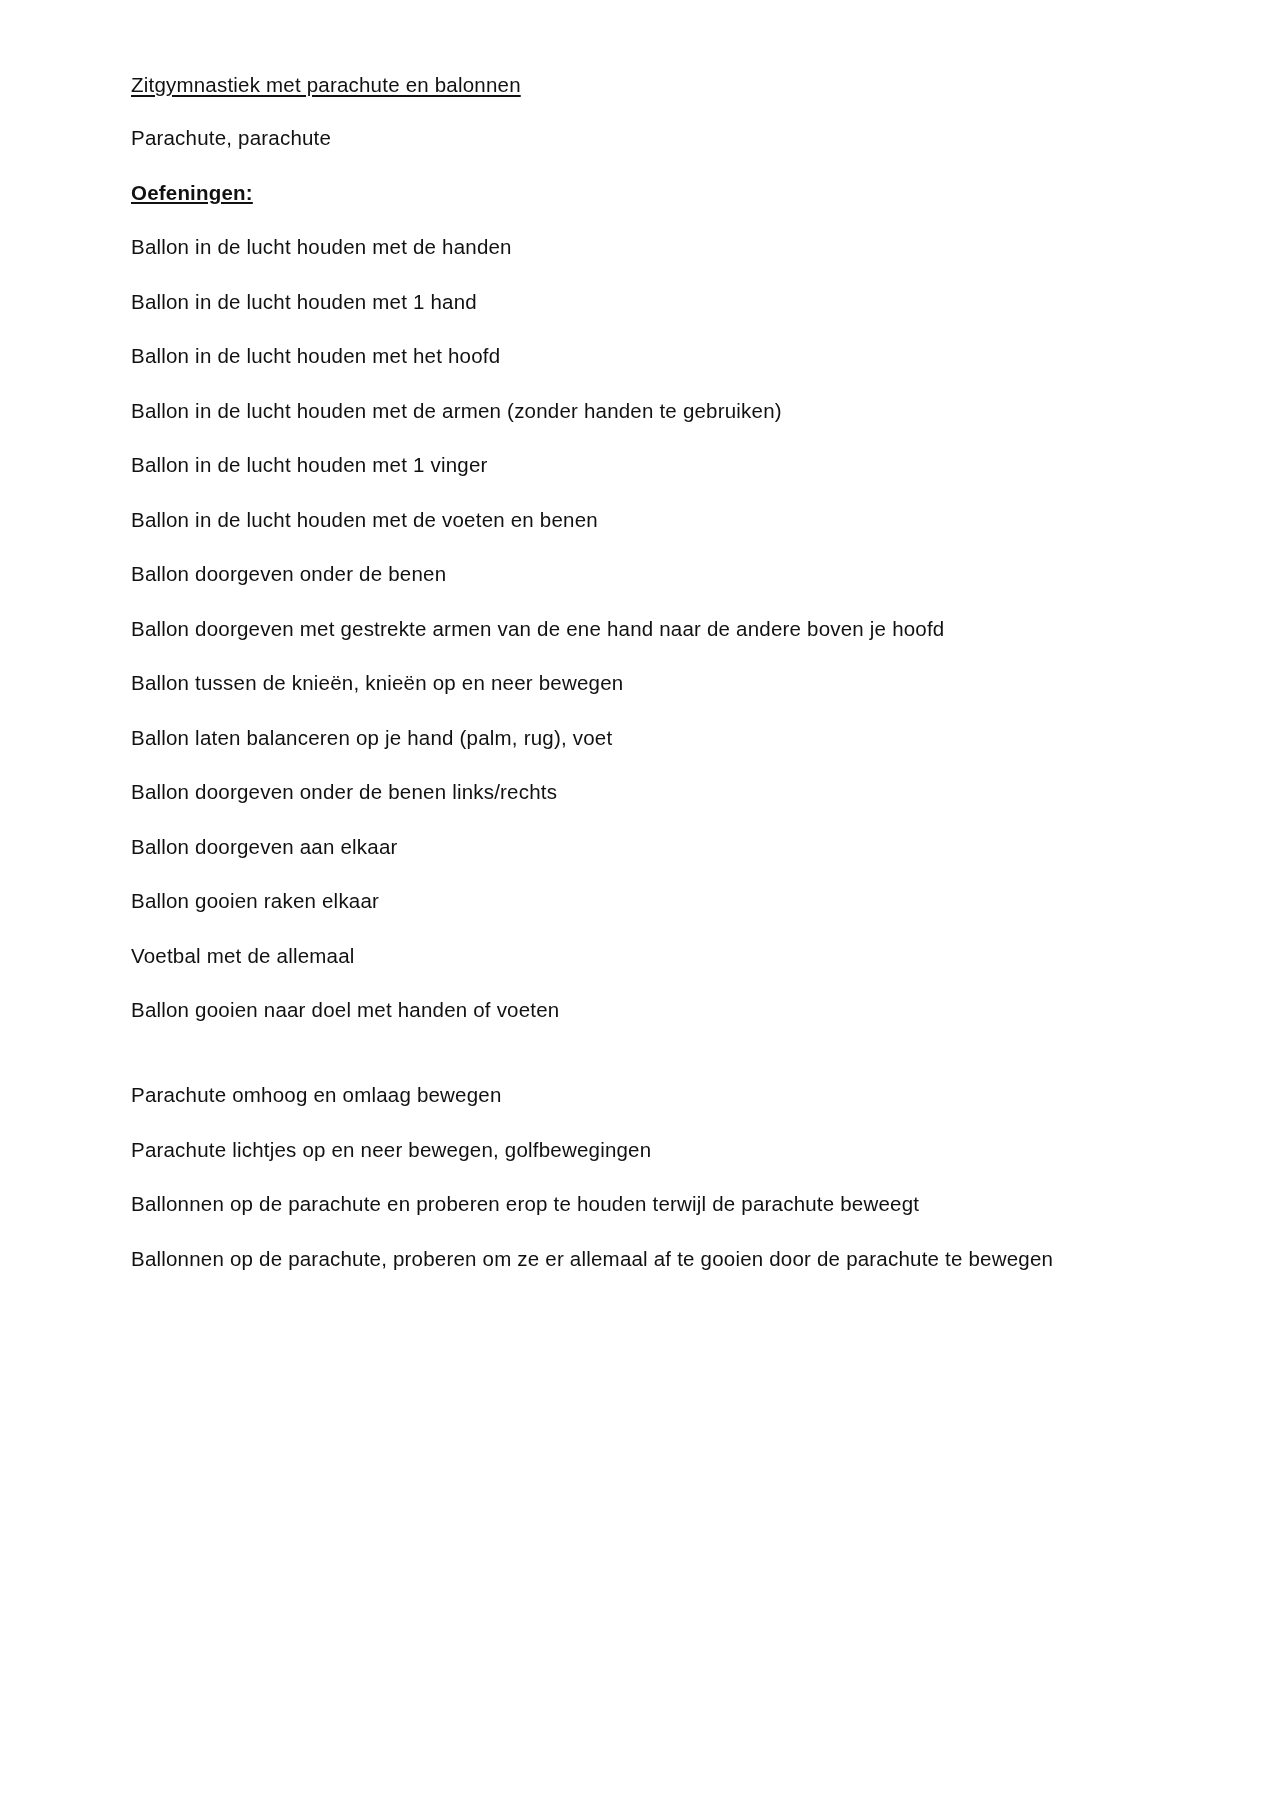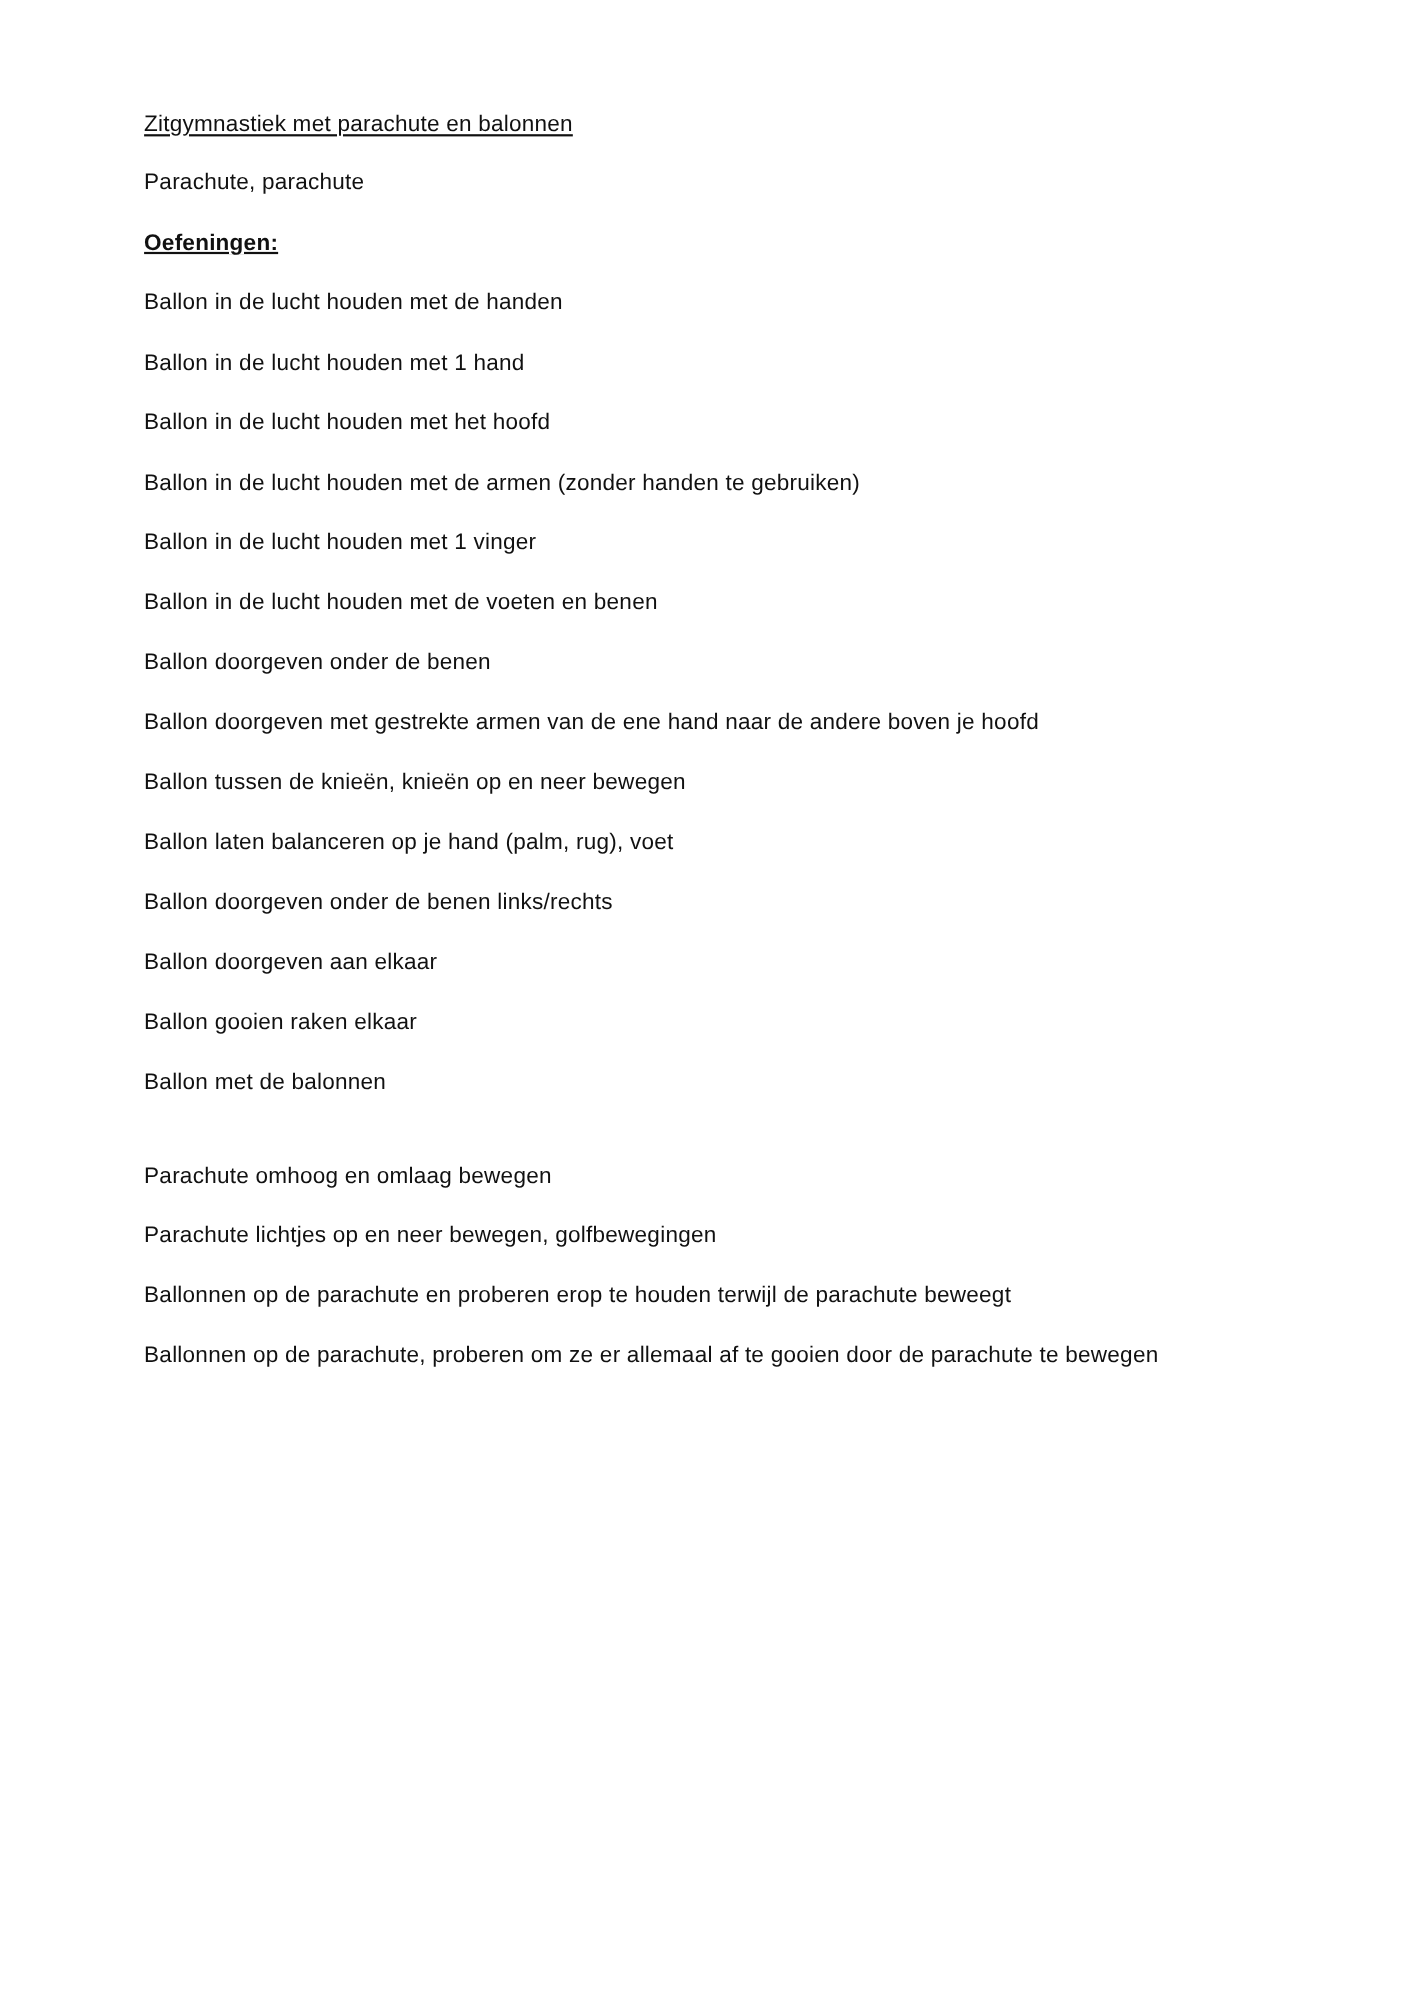--- a/index.html
+++ b/index.html
@@ -14,21 +14,21 @@
     font-family: "Liberation Sans", sans-serif;
     color: #000000;
     -webkit-font-smoothing: antialiased;
   }
   .page {
     position: relative;
     box-sizing: border-box;
     width: 1280px;
     height: 1810px;
     background: #ffffff;
-    padding: 100px 150px 0 131px;
+    padding: 72px 150px 0 131px;
   }
   .doc-body {
     width: 1000px;
   }
   .para {
     margin: 0 0 29.5px 0;
     font-size: 20.5px;
     line-height: 1.22;
     letter-spacing: 0.01em;
     color: #111111;
@@ -68,21 +68,22 @@
     <p class="para">Ballon in de lucht houden met de armen (zonder handen te gebruiken)</p>
     <p class="para">Ballon in de lucht houden met 1 vinger</p>
     <p class="para">Ballon in de lucht houden met de voeten en benen</p>
     <p class="para">Ballon doorgeven onder de benen</p>
     <p class="para">Ballon doorgeven met gestrekte armen van de ene hand naar de andere boven je hoofd</p>
     <p class="para">Ballon tussen de knieën, knieën op en neer bewegen</p>
     <p class="para">Ballon laten balanceren op je hand (palm, rug), voet</p>
     <p class="para">Ballon doorgeven onder de benen links/rechts</p>
     <p class="para">Ballon doorgeven aan elkaar</p>
     <p class="para">Ballon gooien raken elkaar</p>
-    <p class="para">Ballon met de balonnen</p>
+    <p class="para">Voetbal met de allemaal</p>
+    <p class="para">Ballon gooien naar doel met handen of voeten</p>
 
     <div class="empty-line"></div>
 
     <p class="para spacer-before">Parachute omhoog en omlaag bewegen</p>
     <p class="para">Parachute lichtjes op en neer bewegen, golfbewegingen</p>
     <p class="para">Ballonnen op de parachute en proberen erop te houden terwijl de parachute beweegt</p>
     <p class="para">Ballonnen op de parachute, proberen om ze er allemaal af te gooien door de parachute te bewegen</p>
 
   </div>
 </div>

